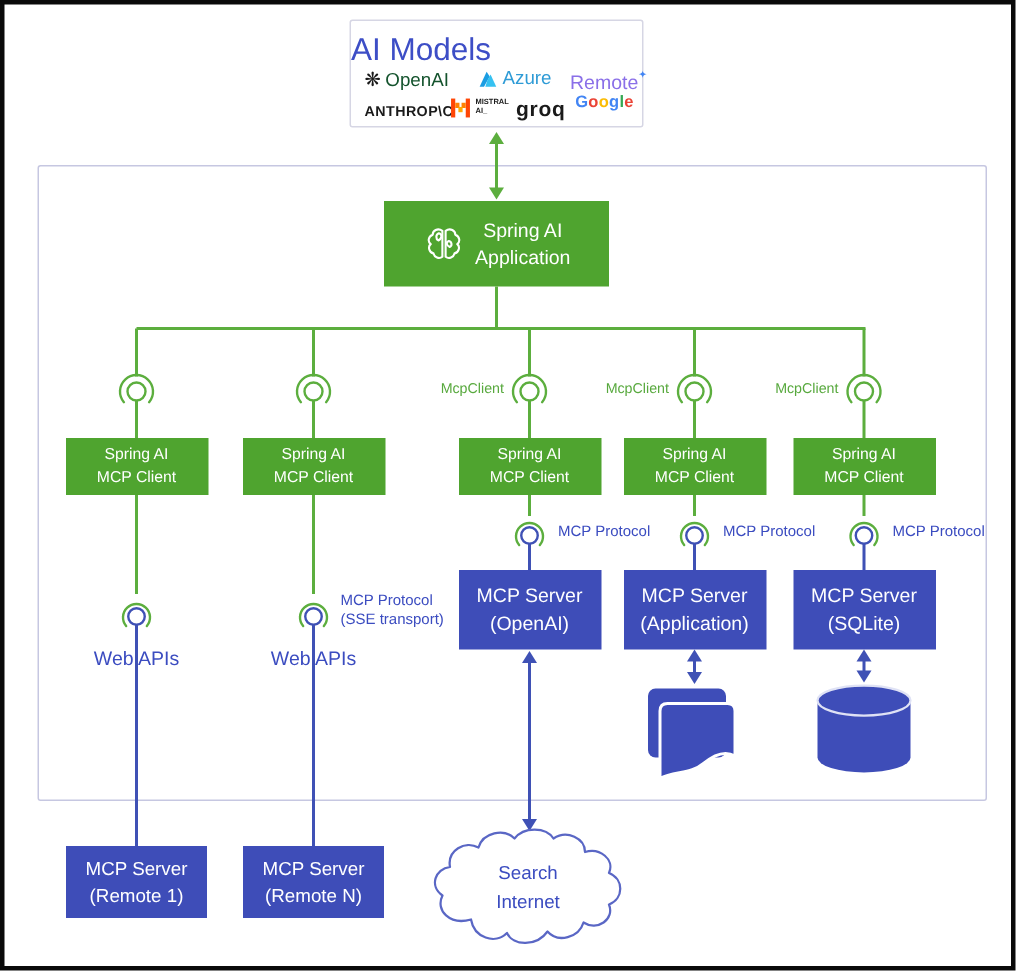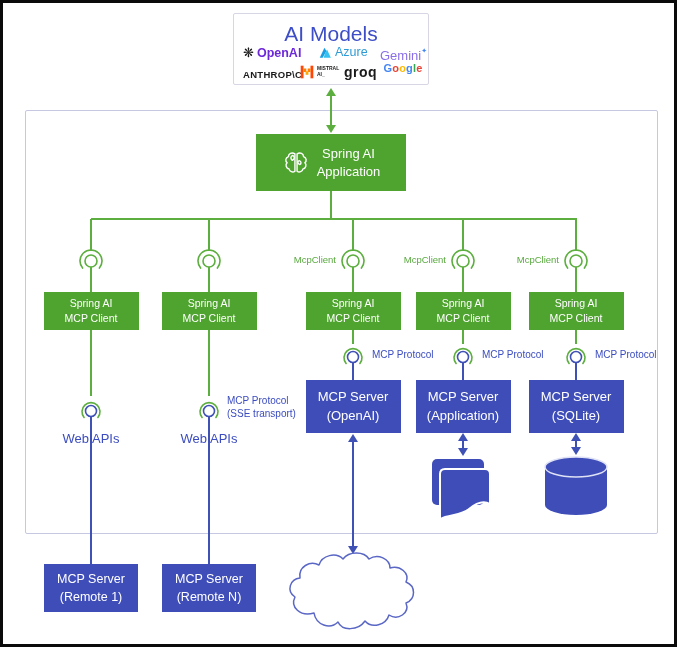--- a/index.html
+++ b/index.html
@@ -12,23 +12,23 @@
 
   
   .abs{position:absolute;}
   .vl{position:absolute; width:1.5px;}
   .hl{position:absolute; height:1.5px;}
   .gl{background:var(--green-line);}
   .bl{background:var(--blue-line);}
 
   
   .ai-box{position:absolute; left:230px; top:10px; width:196px; height:72px; border:1.5px solid #d6d6e4; border-radius:2px; background:#fff;}
-  .ai-title{position:absolute; left:0; top:8px; width:100%; text-align:center; font-size:21px; color:var(--heading-blue);}
+  .ai-title{position:absolute; left:0; top:8px; width:100%; text-align:left; font-size:21px; color:var(--heading-blue);}
   .logo{position:absolute; display:flex; align-items:center; gap:3px; white-space:nowrap;}
-  .openai-txt{font-size:12.5px; font-weight:bold; color:#6d28d9;}
+  .openai-txt{font-size:12.5px; font-weight:normal; color:#14532d;}
   .openai-glyph{font-size:13px; color:#1a1a1a;}
   .anthropic-txt{font-size:9.5px; font-weight:bold; color:#1a1a1a; letter-spacing:.3px;}
   .azure-txt{font-size:12.5px; color:#2e9bd6;}
   .groq-txt{font-size:14px; font-weight:bold; color:#1a1a1a; letter-spacing:.5px;}
   .mistral-txt{font-size:5px; font-weight:bold; color:#1a1a1a; line-height:1.15;}
   .gemini-col{position:absolute; text-align:center; line-height:1.0;}
   .gemini-txt{font-size:13px; color:#8a6fe8;}
   .gemini-spark{font-size:7px; color:#4285F4; vertical-align:top;}
   .google-txt{font-size:11px; font-weight:bold; letter-spacing:.2px;}
 
@@ -96,21 +96,21 @@
         <span>AI_</span>
       </span>
     </div>
 
     <div class="logo" style="left:110px; top:50px;">
       <span class="groq-txt">groq</span>
     </div>
 
     <div class="gemini-col" style="left:146px; top:33px; width:46px;">
       <div>
-        <span class="gemini-txt">Gemini</span><span class="gemini-spark">✦</span>
+        <span class="gemini-txt">Remote</span><span class="gemini-spark">✦</span>
       </div>
       <div class="google-txt"><span style="color: rgb(66, 133, 244);">G</span><span style="color: rgb(234, 67, 53);">o</span><span style="color: rgb(251, 188, 5);">o</span><span style="color: rgb(66, 133, 244);">g</span><span style="color: rgb(52, 168, 83);">l</span><span style="color: rgb(234, 67, 53);">e</span></div>
     </div>
   </div>
 
   <div class="computer-box"></div>
 
   <div class="varrow green" style="left:328px; top:85px; height:45px;">
       <span class="shaft"></span>
     </div>
@@ -275,14 +275,18 @@
     <span>(Remote 1)</span>
   </div>
   <div class="rbox" style="left:159px;">
     <span>MCP Server</span>
     <span>(Remote N)</span>
   </div>
 
   <svg class="abs" style="left:283px; top:548px;" width="132" height="86" viewBox="0 0 132 86">
     <path d="M28 62 C14 66 4 56 9 46 C0 40 4 28 14 27 C12 16 24 9 33 14 C36 4 50 1 57 8 C63 0 78 0 83 8 C92 2 104 8 104 17 C114 14 124 22 120 31 C130 35 130 48 120 52 C124 62 112 70 103 64 C100 74 86 78 79 70 C72 80 56 80 52 71 C44 79 30 74 28 62 Z" fill="#ffffff" stroke="#5A67C5" stroke-width="1.5" stroke-linejoin="round"></path>
   </svg>
+  <div class="cloud-text">
+    <div>Search</div>
+    <div>Internet</div>
+  </div>
 
 </div>
 
 </body></html>

